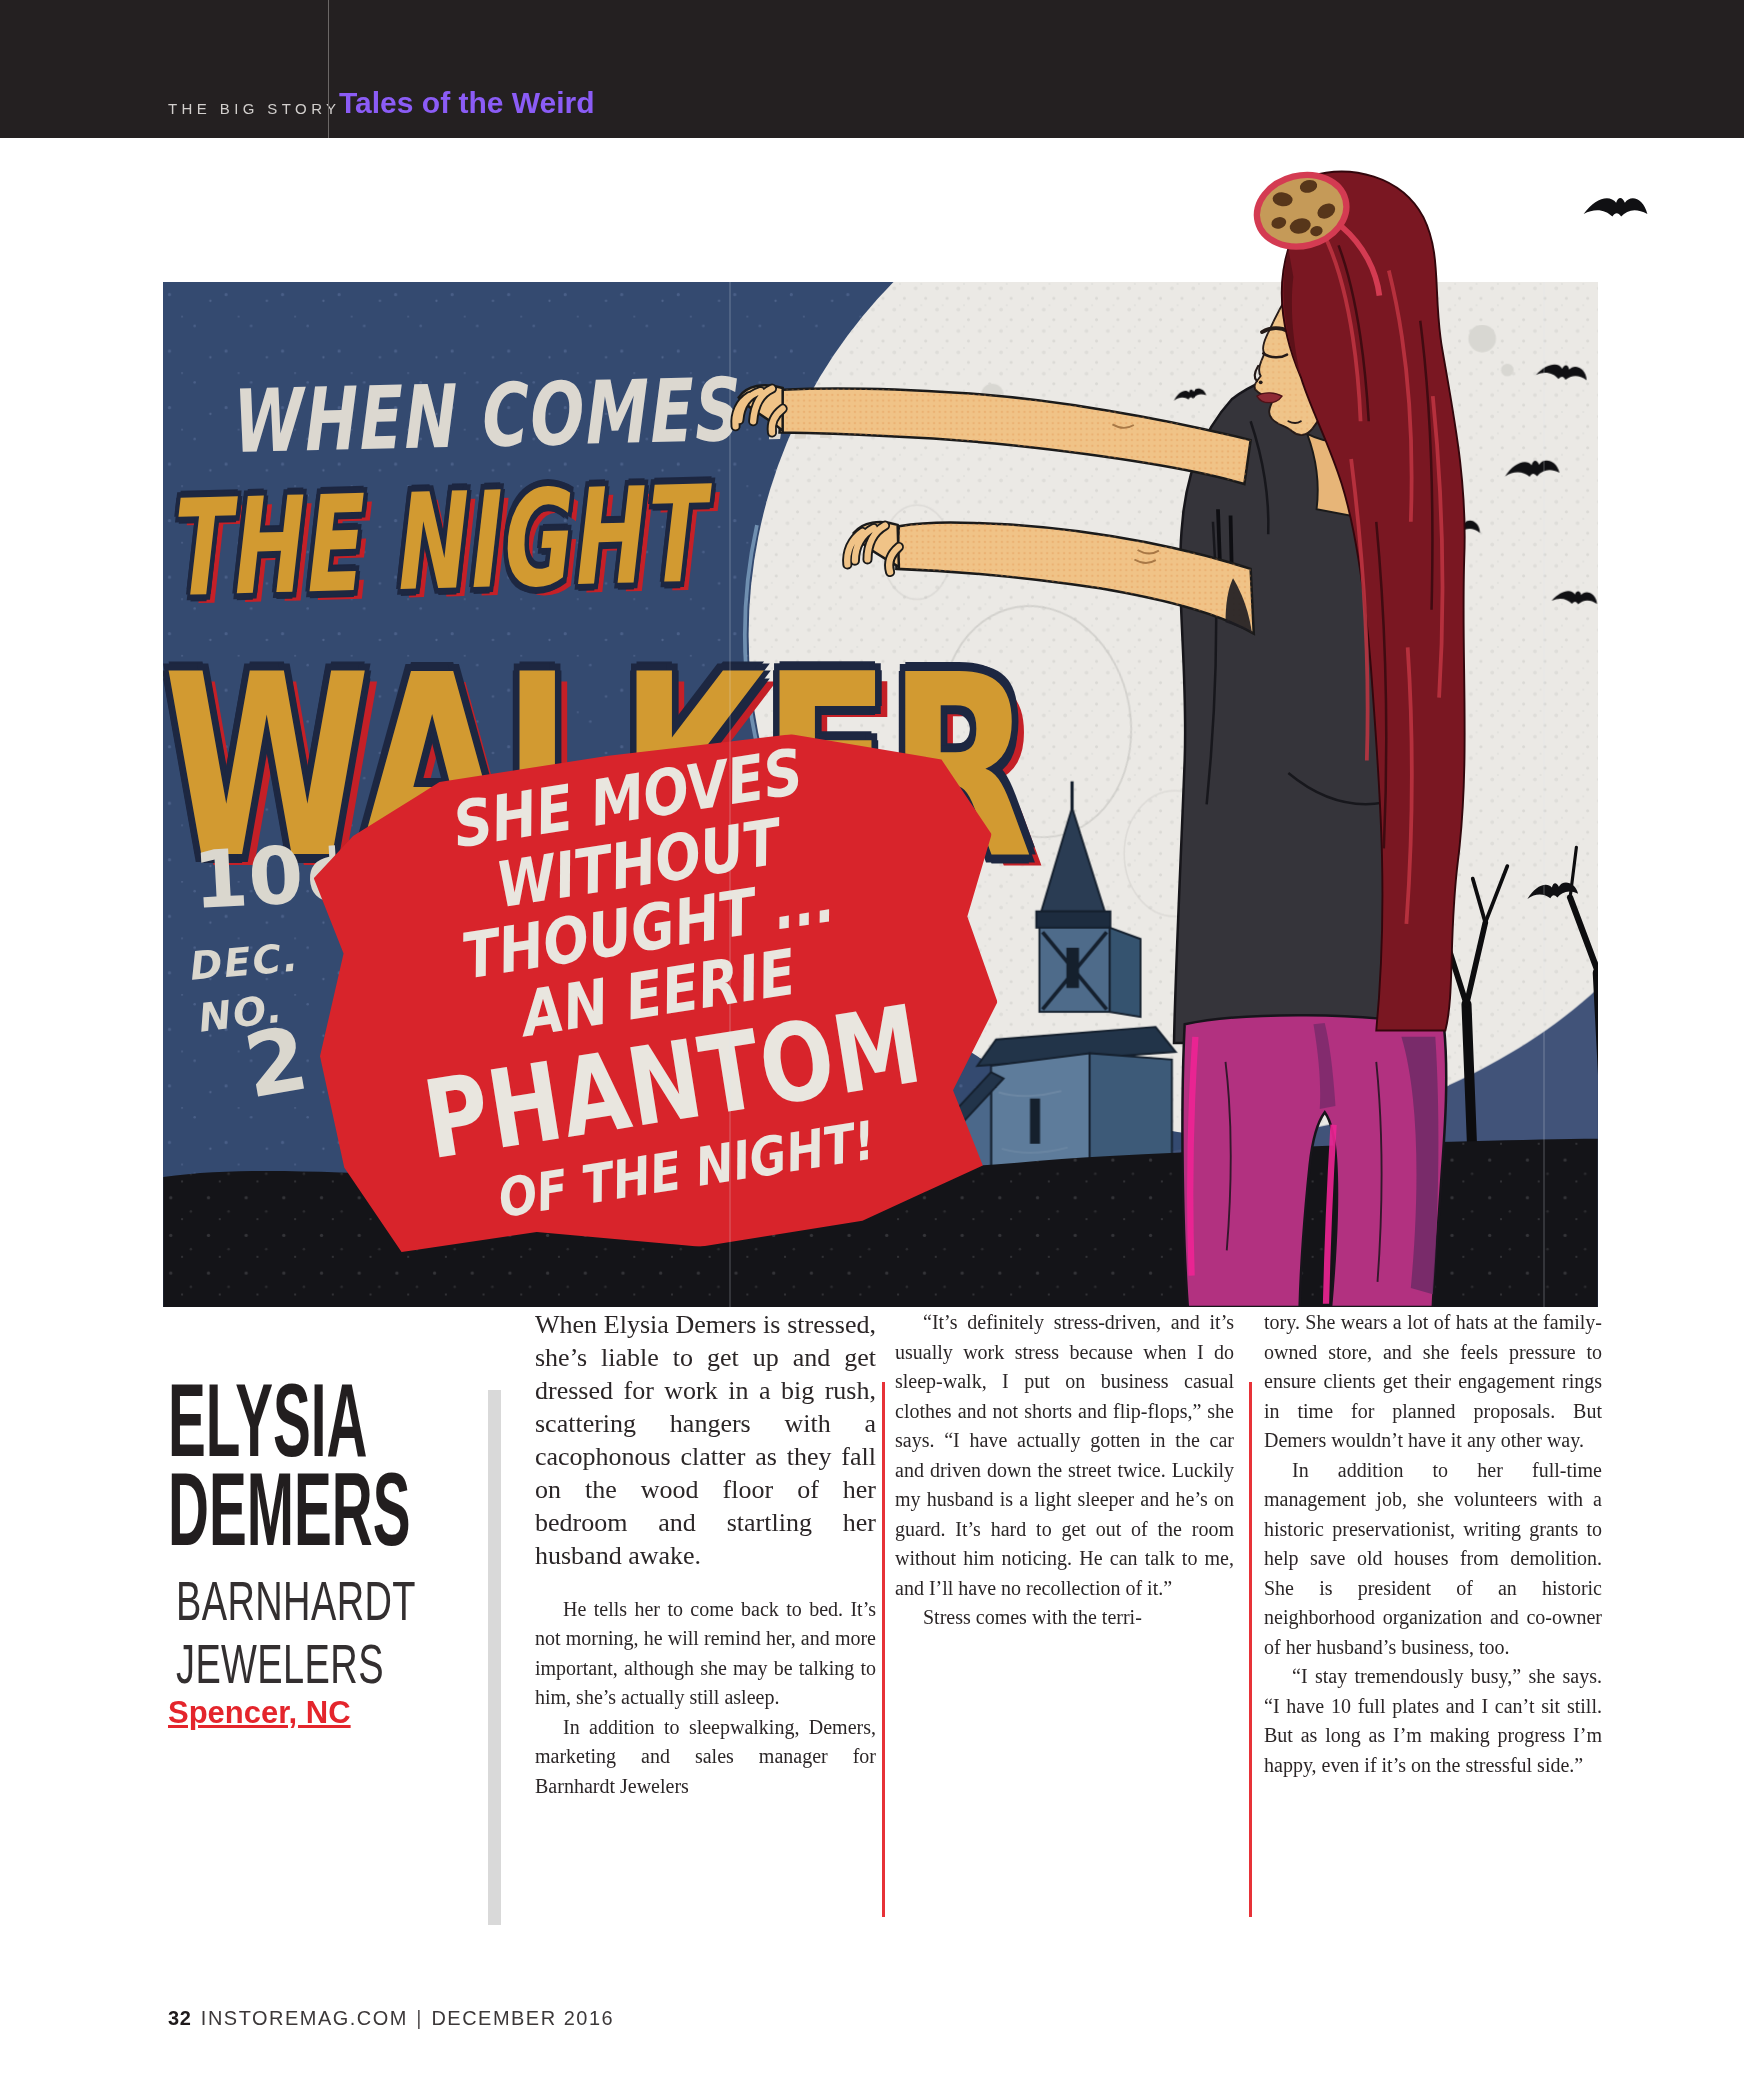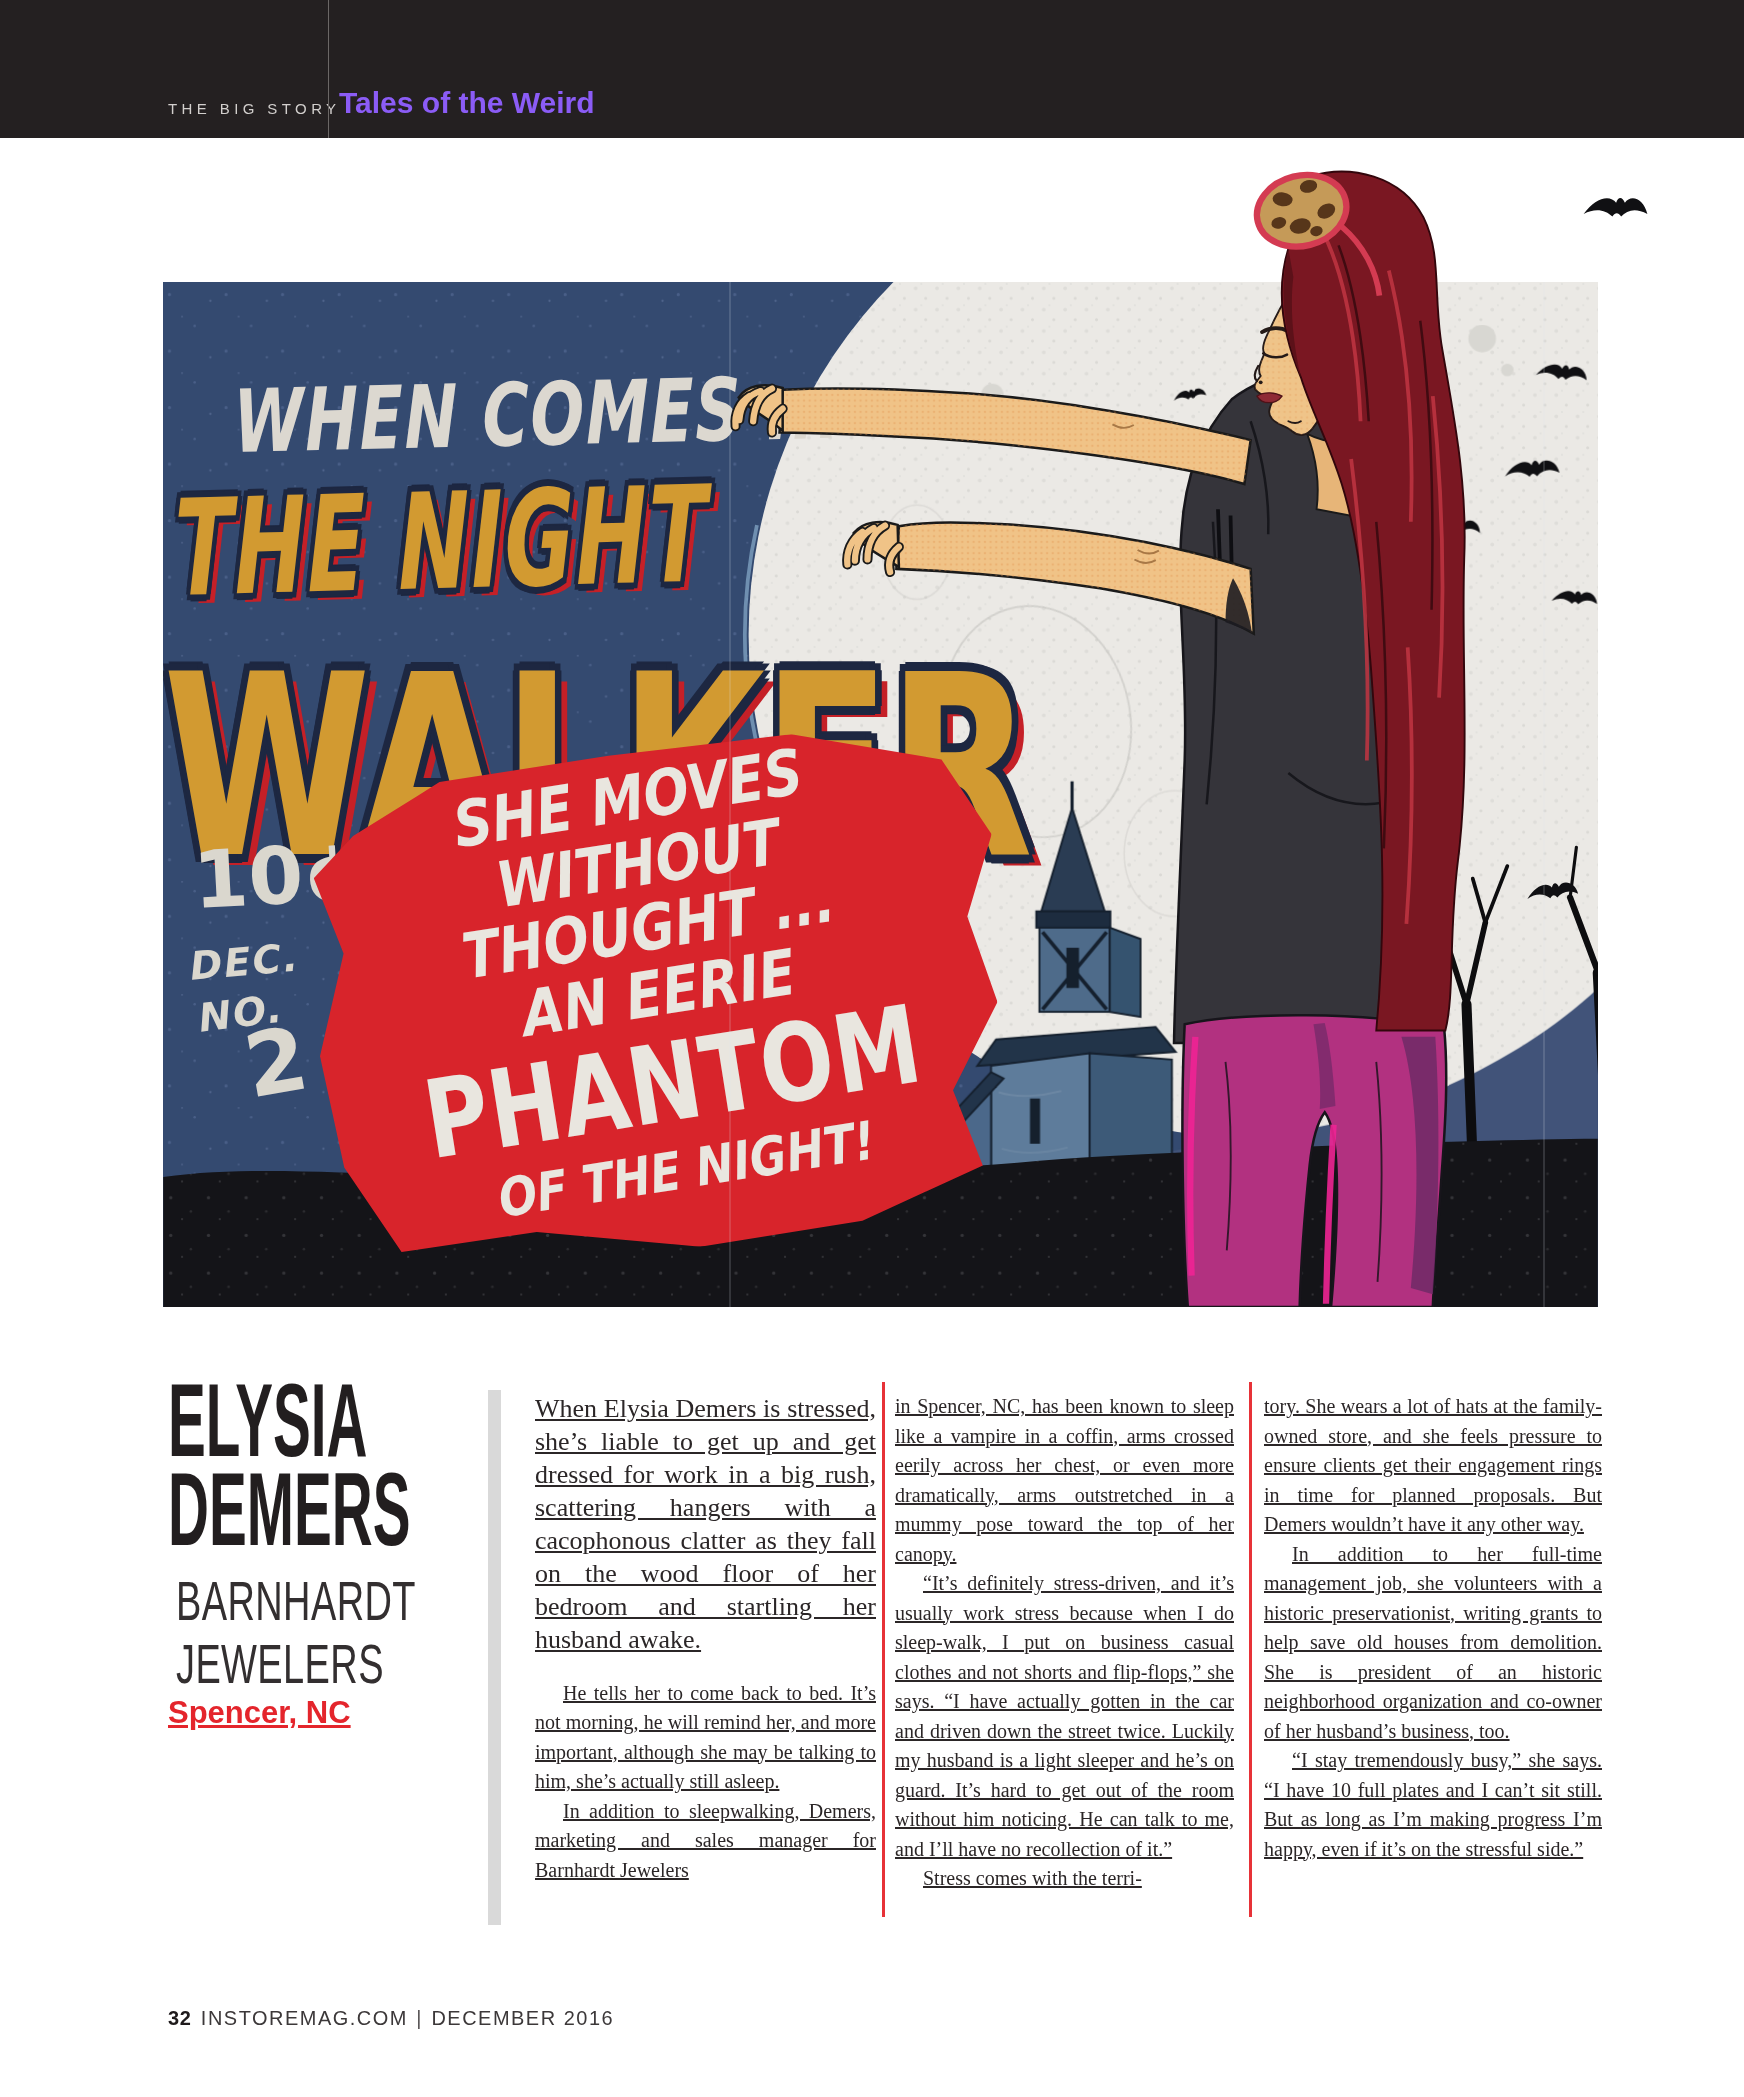--- a/index.html
+++ b/index.html
@@ -70,22 +70,22 @@
   .nameblock{position:absolute;left:168px;top:1376px;color:#221e1f;}
   .nameline{display:block;font-size:104px;font-weight:700;line-height:89px;white-space:nowrap;
     transform:scaleX(.545);transform-origin:0 0;}
   .storeblock{position:absolute;left:176px;top:1570px;color:#332f30;}
   .storeline{display:block;font-size:55px;font-weight:400;line-height:63px;white-space:nowrap;
     transform:scaleX(.69);transform-origin:0 0;letter-spacing:0.6px;}
   .location{position:absolute;left:168px;top:1695px;font-size:31px;font-weight:700;color:#e4252c;white-space:nowrap;text-decoration:underline;}
   .graybar{position:absolute;left:488px;top:1390px;width:12.6px;height:535px;background:#d9d9d9;}
   .redrule{position:absolute;top:1382px;width:2.5px;height:535px;background:#e73238;}
   .rule1{left:882px;} .rule2{left:1249px;}
-  .col{position:absolute;top:1392px;font-family:"Liberation Serif",serif;color:#2b2627;
-    text-align:justify;text-decoration:underline;}
+  .col{position:absolute;top:1308px;font-family:"Liberation Serif",serif;color:#2b2627;
+    text-align:justify;}
   .col p{margin:0;font-size:20px;line-height:29.5px;}
   .col p.intro{font-size:26px;line-height:33px;margin-bottom:22.6px;}
   .col p.ind{text-indent:28px;}
   .col1{left:535px;width:341px;}
   .col2{left:895px;width:339px;}
   .col3{left:1264px;width:338px;}
   
   .footer{position:absolute;left:168px;top:2006px;font-size:21px;color:#3c3839;white-space:nowrap;
     transform:scaleX(.95);transform-origin:0 0;letter-spacing:1.6px;}
   .footer .pnum{font-weight:700;color:#1f1b1c;letter-spacing:0.6px;margin-right:10px;}
@@ -345,21 +345,20 @@
 <div class="graybar"></div>
 <div class="redrule rule1"></div>
 <div class="redrule rule2"></div>
 
 <div class="col col1">
   <p class="intro">When Elysia Demers is stressed, she’s liable to get up and get dressed for work in a big rush, scattering hangers with a cacophonous clatter as they fall on the wood floor of her bedroom and startling her husband awake.</p>
   <p class="ind">He tells her to come back to bed. It’s not morning, he will remind her, and more important, although she may be talking to him, she’s actually still asleep.</p>
   <p class="ind">In addition to sleepwalking, Demers, marketing and sales manager for Barnhardt Jewelers</p>
 </div>
 <div class="col col2">
-  <p>in Spencer, NC, has been known to sleep like a vampire in a coffin, arms crossed eerily across her chest, or even more dramatically, arms outstretched in a mummy pose toward the top of her canopy.</p>
   <p class="ind">“It’s definitely stress-driven, and it’s usually work stress because when I do sleep-walk, I put on business casual clothes and not shorts and flip-flops,” she says. “I have actually gotten in the car and driven down the street twice. Luckily my husband is a light sleeper and he’s on guard. It’s hard to get out of the room without him noticing. He can talk to me, and I’ll have no recollection of it.”</p>
   <p class="ind">Stress comes with the terri-</p>
 </div>
 <div class="col col3">
   <p>tory. She wears a lot of hats at the family-owned store, and she feels pressure to ensure clients get their engagement rings in time for planned proposals. But Demers wouldn’t have it any other way.</p>
   <p class="ind">In addition to her full-time management job, she volunteers with a historic preservationist, writing grants to help save old houses from demolition. She is president of an historic neighborhood organization and co-owner of her husband’s business, too.</p>
   <p class="ind">“I stay tremendously busy,” she says. “I have 10 full plates and I can’t sit still. But as long as I’m making progress I’m happy, even if it’s on the stressful side.”</p>
 </div>
 
 <div class="footer">

